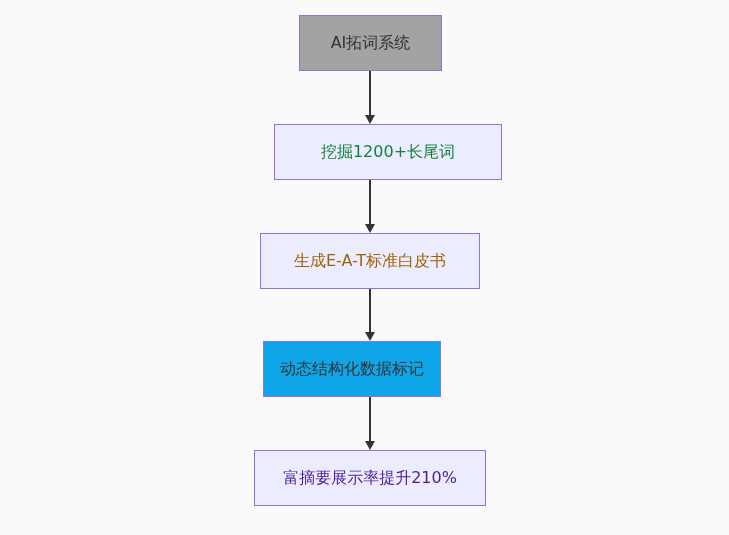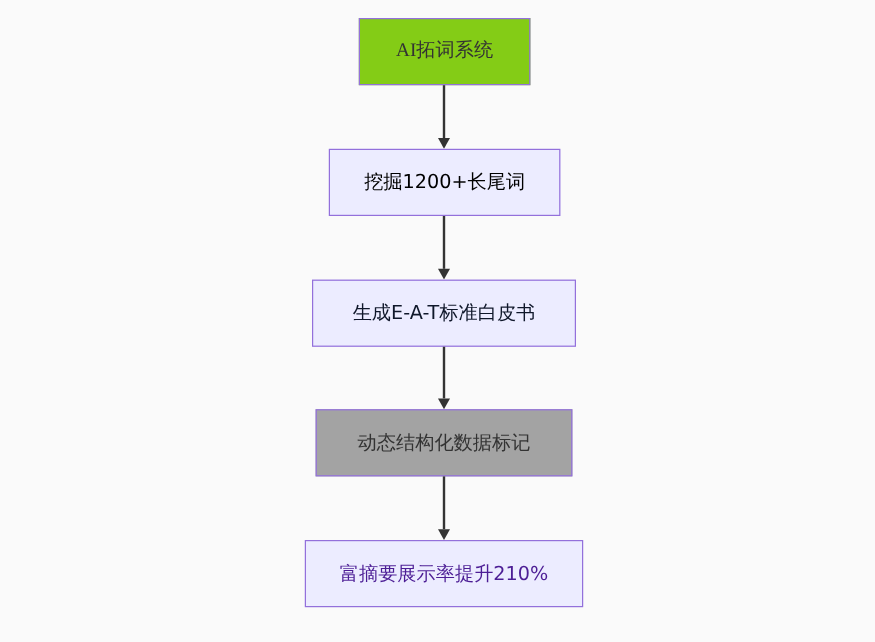--- a/index.html
+++ b/index.html
@@ -42,48 +42,48 @@
     border-left: 5px solid transparent;
     border-right: 5px solid transparent;
     border-top: 9px solid;
   }
 </style>
 </head>
 <body>
 
 <div class="canvas" style="background-color: rgb(250, 250, 250);">
 
-  <div class="flow-node" style="left: 299px; top: 15px; width: 143px; height: 56px; background-color: #84cc16; border-color: rgb(147, 112, 219); color: rgb(51, 51, 51); font-family: Liberation Serif, serif;">
+  <div class="flow-node" style="left: 299px; top: 15px; width: 143px; height: 56px; background-color: #a3a3a3; border-color: rgb(147, 112, 219); color: rgb(51, 51, 51);">
     <span>AI拓词系统</span>
   </div>
 
   <div class="flow-arrow" style="left:365px; top:71px; width:10px; height:53px;">
     <div class="arrow-line" style="background-color: rgb(51, 51, 51);"></div>
     <div class="arrow-head" style="border-top-color: rgb(51, 51, 51);"></div>
   </div>
 
-  <div class="flow-node" style="left: 274px; top: 124px; width: 193px; height: 56px; background-color: rgb(236, 236, 255); border-color: rgb(147, 112, 219); color: #000000;">
+  <div class="flow-node" style="left: 274px; top: 124px; width: 228px; height: 56px; background-color: rgb(236, 236, 255); border-color: rgb(147, 112, 219); color: #15803d;">
     <span>挖掘1200+长尾词</span>
   </div>
 
   <div class="flow-arrow" style="left:365px; top:180px; width:10px; height:53px;">
     <div class="arrow-line" style="background-color: rgb(51, 51, 51);"></div>
     <div class="arrow-head" style="border-top-color: rgb(51, 51, 51);"></div>
   </div>
 
-  <div class="flow-node" style="left: 260px; top: 233px; width: 220px; height: 56px; background-color: rgb(236, 236, 255); border-color: rgb(147, 112, 219); color: #0f172a;">
+  <div class="flow-node" style="left: 260px; top: 233px; width: 220px; height: 56px; background-color: rgb(236, 236, 255); border-color: rgb(147, 112, 219); color: #a16207;">
     <span>生成E-A-T标准白皮书</span>
   </div>
 
   <div class="flow-arrow" style="left:365px; top:289px; width:10px; height:52px;">
     <div class="arrow-line" style="background-color: rgb(51, 51, 51);"></div>
     <div class="arrow-head" style="border-top-color: rgb(51, 51, 51);"></div>
   </div>
 
-  <div class="flow-node" style="left: 263px; top: 341px; width: 214px; height: 56px; background-color: #a3a3a3; border-color: rgb(147, 112, 219); color: rgb(51, 51, 51);">
+  <div class="flow-node" style="left: 263px; top: 341px; width: 178px; height: 56px; background-color: #0ea5e9; border-color: rgb(147, 112, 219); color: rgb(51, 51, 51);">
     <span>动态结构化数据标记</span>
   </div>
 
   <div class="flow-arrow" style="left:365px; top:397px; width:10px; height:53px;">
     <div class="arrow-line" style="background-color: rgb(51, 51, 51);"></div>
     <div class="arrow-head" style="border-top-color: rgb(51, 51, 51);"></div>
   </div>
 
   <div class="flow-node" style="left: 254px; top: 450px; width: 232px; height: 56px; background-color: rgb(236, 236, 255); border-color: rgb(147, 112, 219); color: #4c1d95;">
     <span>富摘要展示率提升210%</span>

